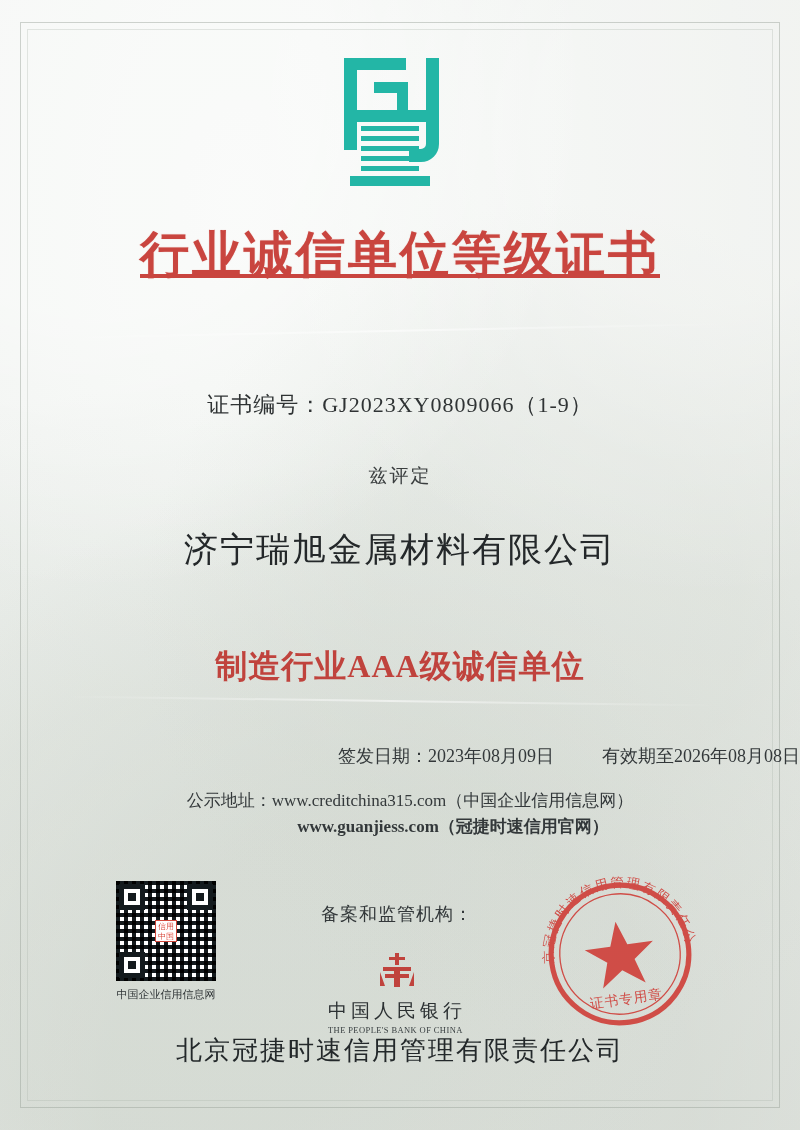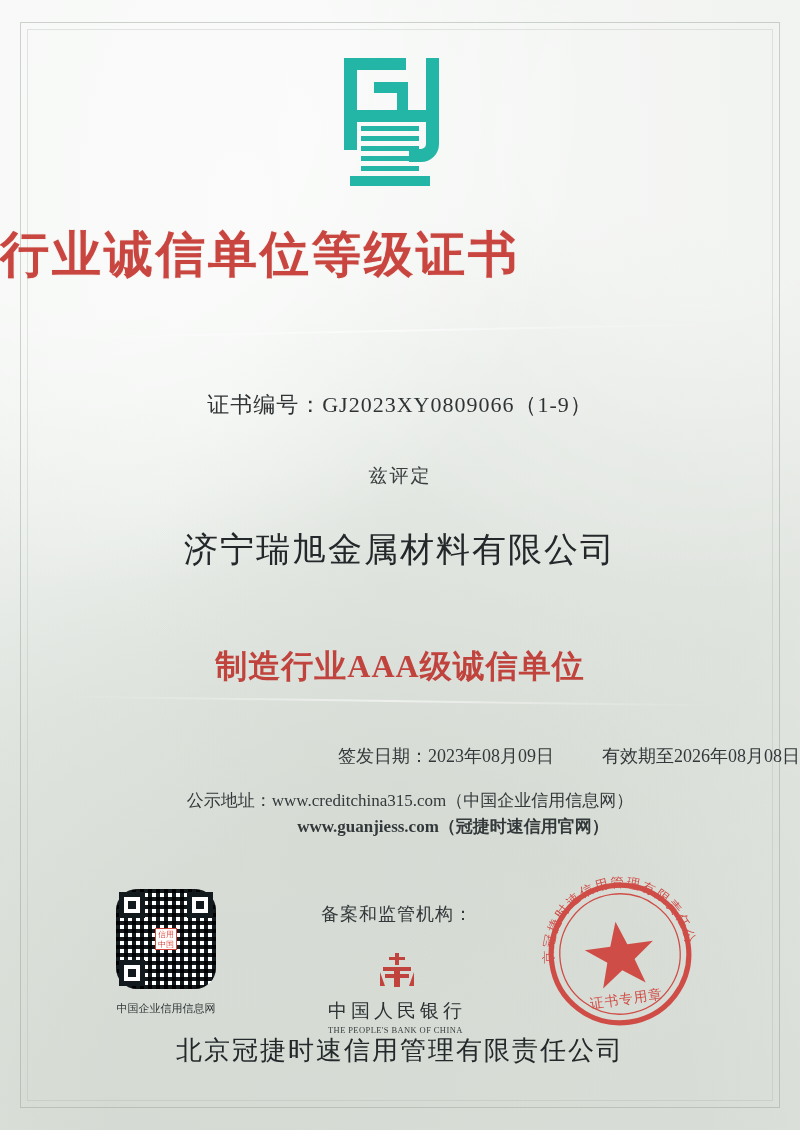--- a/index.html
+++ b/index.html
@@ -67,28 +67,29 @@
   .logo {
     width: 140px;
     height: 140px;
   }
 
   
   .main-title {
     position: absolute;
     top: 222px;
     left: 0; right: 0;
-    text-align: left;
+    text-align: center;
     font-family: "Liberation Serif", serif;
     font-size: 49px;
     font-weight: bold;
     letter-spacing: 3px;
     color: #c9453f;
     text-shadow: 0 0 1px rgba(201,69,63,0.45);
     white-space: nowrap;
+    text-decoration: underline;
   }
   .sub-title {
     position: absolute;
     top: 300px;
     left: 0; right: 0;
     text-align: center;
     font-size: 19px;
     color: #35393a;
     letter-spacing: 0.5px;
   }
@@ -163,29 +164,28 @@
   .qr-block {
     position: absolute;
     left: 112px;
     top: 877px;
     width: 108px;
     text-align: center;
   }
   .qr {
     width: 100px;
     height: 100px;
-    margin: 12px auto;
+    margin: 4px auto;
     background-color: #ffffff;
     background-image:
       repeating-linear-gradient(90deg, #1d2326 0 4px, rgba(255,255,255,0) 4px 8px),
       repeating-linear-gradient(0deg, #1d2326 0 4px, rgba(255,255,255,0) 4px 8px);
     background-blend-mode: multiply;
     position: relative;
     filter: contrast(1.1);
-    border-radius: 21px;
   }
   .qr::before, .qr::after, .qr .eye3 {
     content: "";
     position: absolute;
     width: 26px; height: 26px;
     border: 5px solid #1d2326;
     background: #fff;
     box-shadow: inset 0 0 0 4px #fff, inset 0 0 0 9px #1d2326;
     box-sizing: border-box;
   }

